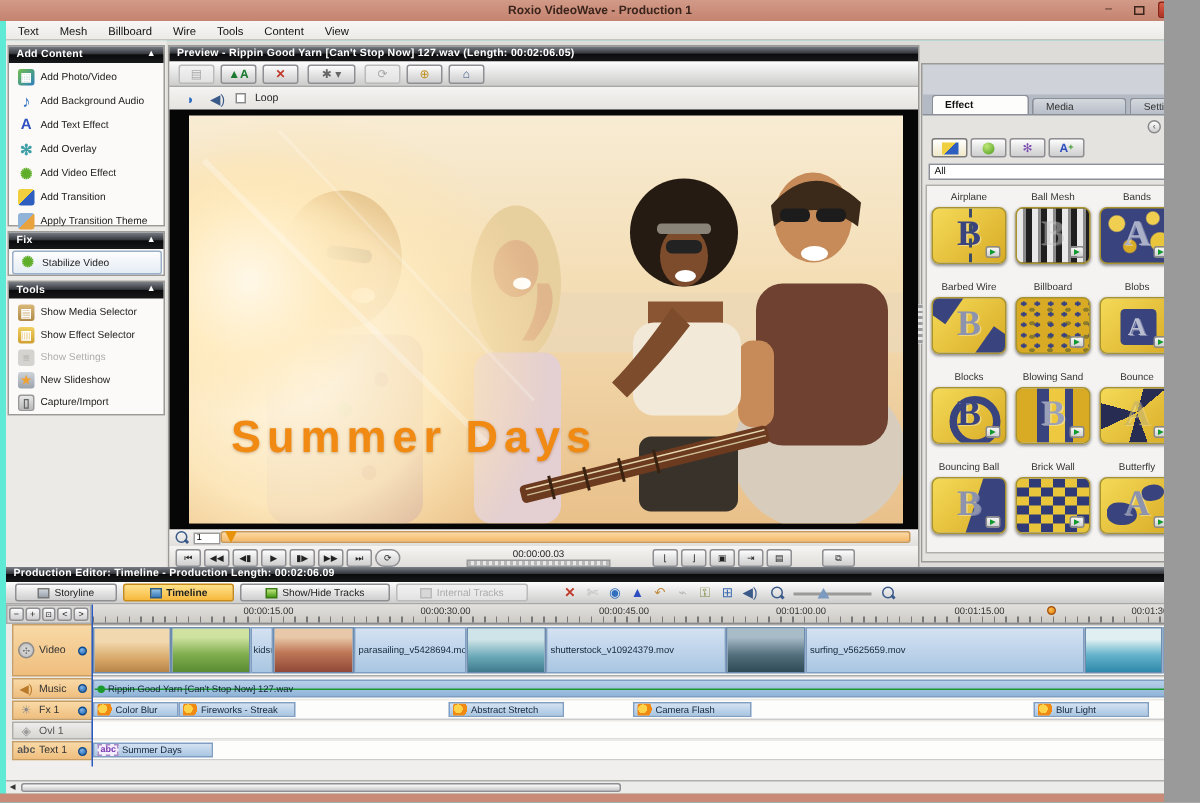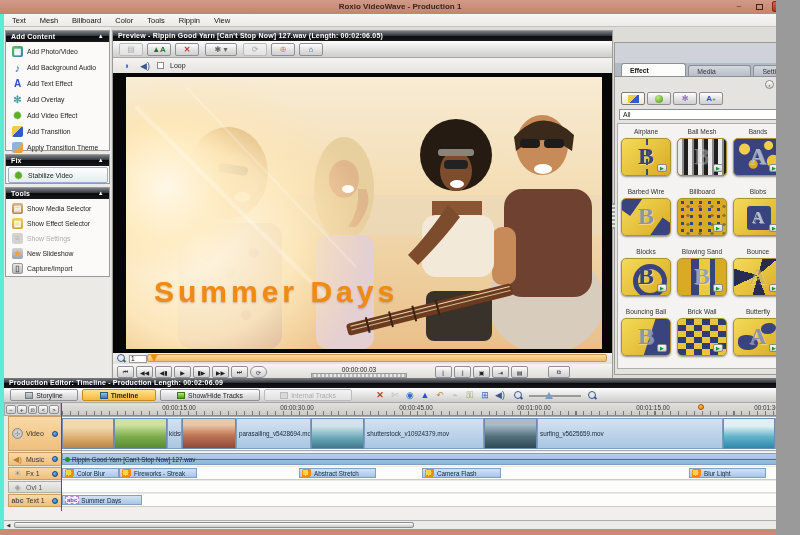--- a/index.html
+++ b/index.html
@@ -89,23 +89,23 @@
     <div class="abs" style="right:32px;top:3px;width:16px;height:9px;">
       <span class="abs" style="left:4px;top:1px;width:7px;height:6px;border:1px solid #3a241c;"></span>
     </div>
     <div class="abs" style="right:4px;top:1px;width:24px;height:11px;background:linear-gradient(#d9604a,#b03324);border:1px solid #8a2418;border-radius:2px;color:#fff;font-size:8px;text-align:center;line-height:10px;">✕</div>
   </div>
 
   <div class="abs" style="left:4px;top:14px;width:792px;height:13px;background:linear-gradient(#f7f6f4,#ecebe8);border-bottom:1px solid #c6c3bf;display:flex;align-items:center;gap:14px;padding-left:8px;font-size:7.5px;color:#111;">
     <span>Text</span>
     <span>Mesh</span>
     <span>Billboard</span>
-    <span>Color</span>
+    <span>Wire</span>
     <span>Tools</span>
-    <span>Rippin</span>
+    <span>Content</span>
     <span>View</span>
   </div>
 
   <div class="abs" style="left:4px;top:27px;width:792px;height:351px;background:#dedcd8;"></div>
 
   <div class="abs" style="left:4px;top:27px;width:107px;height:351px;background:#eceae6;">
 
     <div class="abs panelbox" style="left:1px;top:3px;width:105px;height:121px;">
       <div class="dkhdr phdr"><span class="ar">▲</span><span>Add Content</span></div>
       <div class="sideitem" style="top:13px;">

